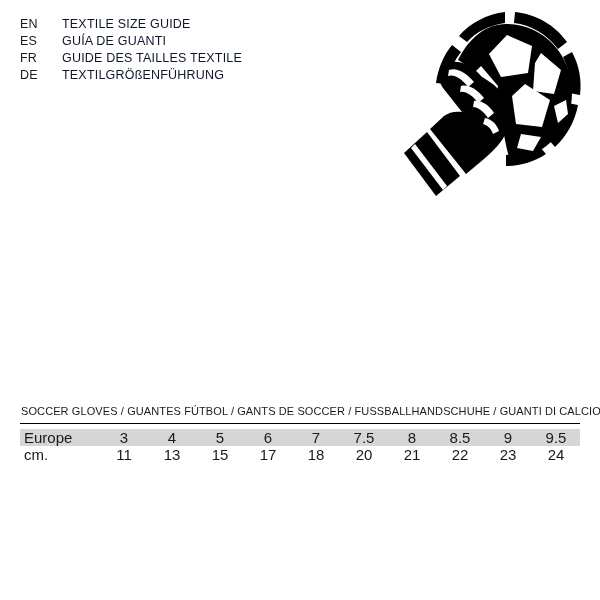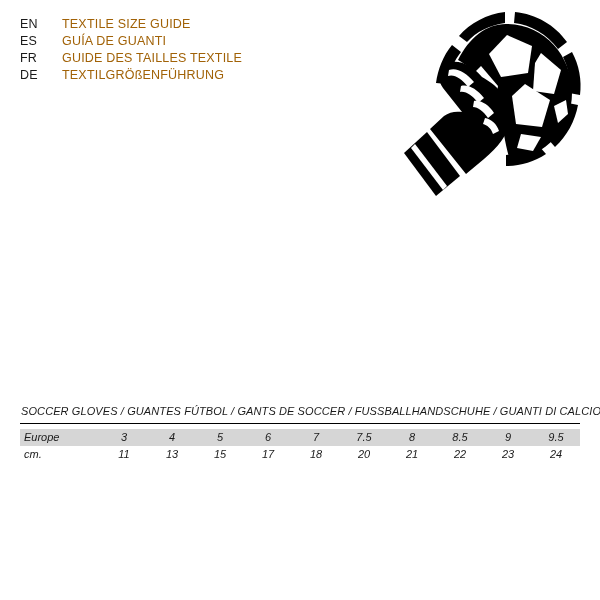--- a/index.html
+++ b/index.html
@@ -33,21 +33,21 @@
   .lang-code {
     width: 42px;
     flex: 0 0 42px;
     font-size: 12.5px;
     letter-spacing: 0.2px;
     color: #1a1a1a;
   }
   .lang-text {
     font-size: 12.5px;
     letter-spacing: 0.2px;
-    color: #a16207;
+    color: #0f172a;
   }
 
   
   .illustration {
     position: absolute;
     right: 14px;
     top: 8px;
     width: 200px;
     height: 190px;
   }
@@ -56,36 +56,35 @@
     width: 100%;
     height: 100%;
   }
 
   
   .chart-wrap {
     position: absolute;
     left: 20px;
     right: 20px;
     top: 405px;
-    font-style: italic;
   }
   .chart-title {
     font-size: 11px;
     letter-spacing: 0.1px;
     color: #1a1a1a;
     padding: 0 0 6px 1px;
     white-space: nowrap;
   }
   table.size-table {
     width: 100%;
     border-collapse: collapse;
     table-layout: fixed;
   }
   table.size-table td {
-    font-size: 11px;
+    font-size: 15px;
     color: #1a1a1a;
     padding: 0;
     height: 17px;
     line-height: 17px;
     text-align: center;
     vertical-align: middle;
   }
   table.size-table tr.row-shaded {
     background: #d6d6d6;
   }

